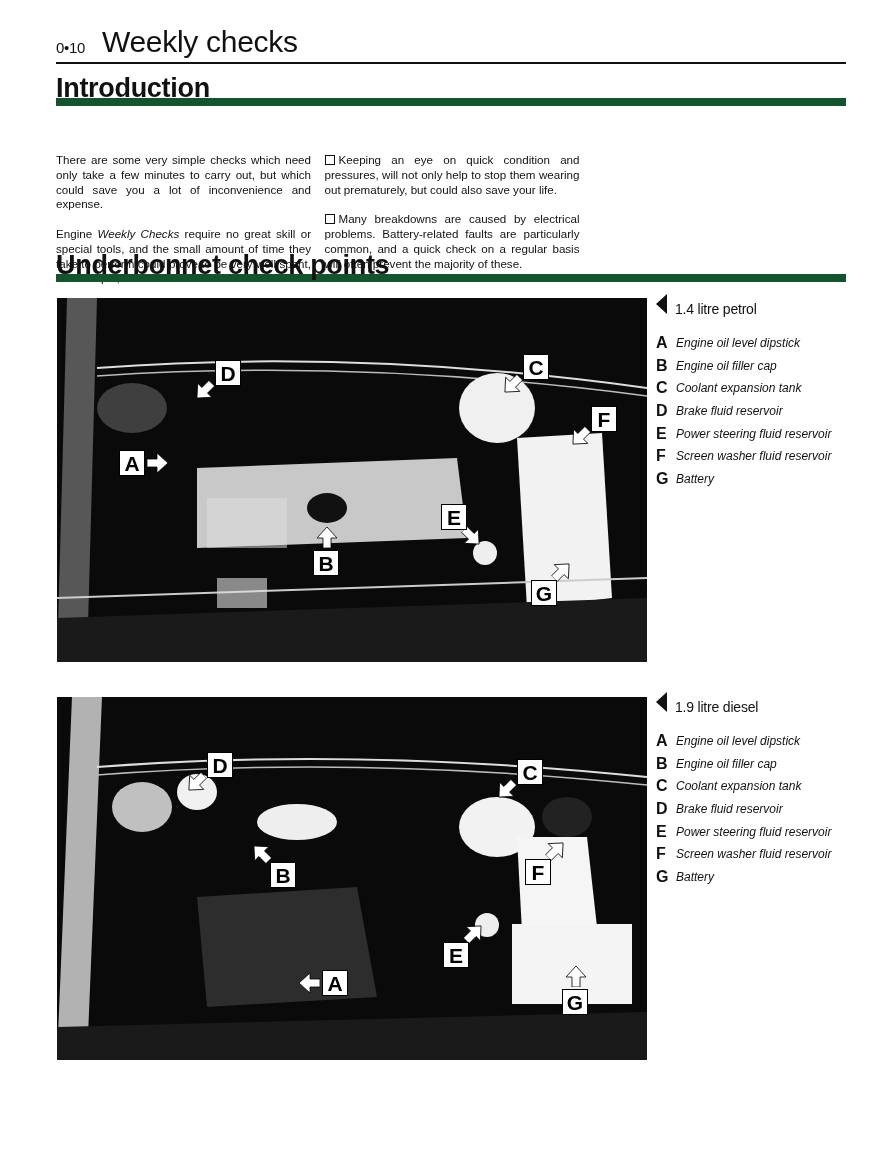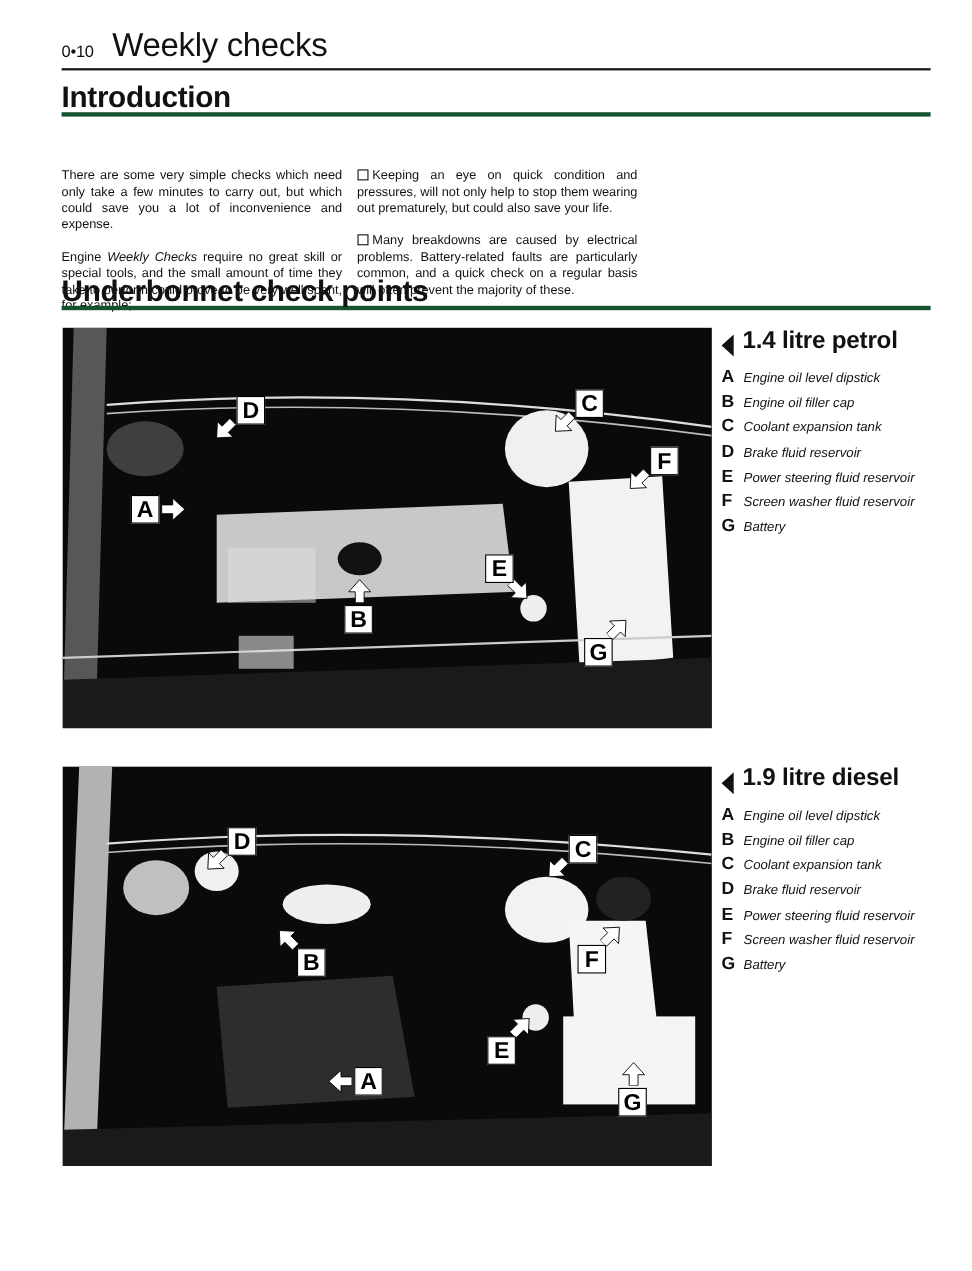--- a/index.html
+++ b/index.html
@@ -3,42 +3,42 @@
   <meta charset="utf-8">
   <style>
     * { margin: 0; padding: 0; box-sizing: border-box; }
     html, body { width: 884px; height: 1155px; background: #ffffff; overflow: hidden; }
     body { position: relative; font-family: "Liberation Sans", sans-serif; color: #111111; }
 
     .page-header { position: absolute; left: 56px; top: 24px; width: 790px; height: 40px; border-bottom: 2px solid #111; }
     .page-num { position: absolute; left: 0; bottom: 6px; font-size: 15px; letter-spacing: -0.3px; }
     .page-title { position: absolute; left: 46px; bottom: 3px; font-size: 30px; font-weight: normal; letter-spacing: -0.3px; }
 
-    .section-heading { position: absolute; left: 56px; width: 790px; font-size: 27px; font-weight: bold; border-bottom: 4px solid #14532d; letter-spacing: -0.3px; }
+    .section-heading { position: absolute; left: 56px; width: 790px; font-size: 27px; font-weight: bold; border-bottom: 8px solid #14532d; letter-spacing: -0.3px; }
     .intro-heading { top: 70px; height: 36px; line-height: 36px; }
     .underbonnet-heading { top: 248px; height: 34px; line-height: 34px; }
 
     .intro-cols { position: absolute; left: 56px; top: 114px; width: 792px; display: flex; justify-content: space-between; margin-top: 39px; }
     .intro-col { width: 255px; font-size: 11.6px; line-height: 14.8px; text-align: justify; }
     .intro-col p { margin-bottom: 14.8px; }
     .checkbox { display: inline-block; width: 10px; height: 10px; border: 1.2px solid #111; margin-right: 4px; vertical-align: -1px; }
     .italic { font-style: italic; }
 
     .photo { position: absolute; left: 57px; width: 590px; background: #0a0a0a; overflow: hidden; }
     .photo-top { top: 298px; height: 364px; }
     .photo-bottom { top: 697px; height: 363px; }
     .photo svg.bg { position: absolute; left: 0; top: 0; width: 100%; height: 100%; }
 
     .callout { position: absolute; width: 26px; height: 26px; background: #fff; border: 1px solid #000; font-weight: bold; font-size: 21px; line-height: 25px; text-align: center; color: #000; }
     .arrow { position: absolute; }
 
     .legend { position: absolute; left: 656px; width: 220px; }
     .legend-top { top: 294px; }
     .legend-bottom { top: 692px; }
-    .legend-title { font-size: 22px; font-weight: bold; height: 30px; line-height: 30px; display: flex; align-items: flex-end; letter-spacing: -0.2px; }
+    .legend-title { font-size: 14px; font-weight: normal; height: 30px; line-height: 30px; display: flex; align-items: flex-start; letter-spacing: -0.2px; }
     .legend-tri { width: 0; height: 0; border-top: 10px solid transparent; border-bottom: 10px solid transparent; border-right: 11px solid #111; margin-right: 8px; }
     .legend-list { list-style: none; margin-top: 8px; }
     .legend-item { height: 22.6px; display: flex; align-items: center; }
     .legend-letter { width: 20px; font-weight: bold; font-size: 16px; }
     .legend-text { font-style: italic; font-size: 12px; }
   </style>
 </head>
 <body>
 
 <div class="page-header">

